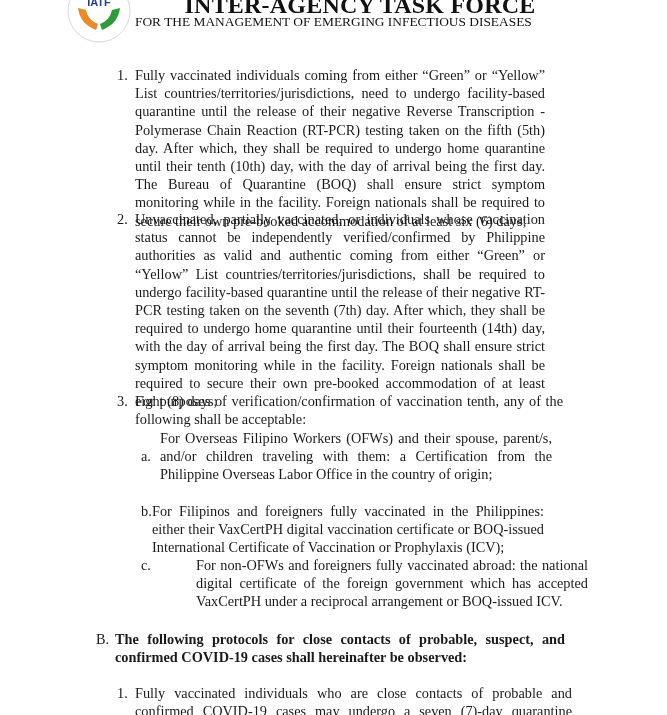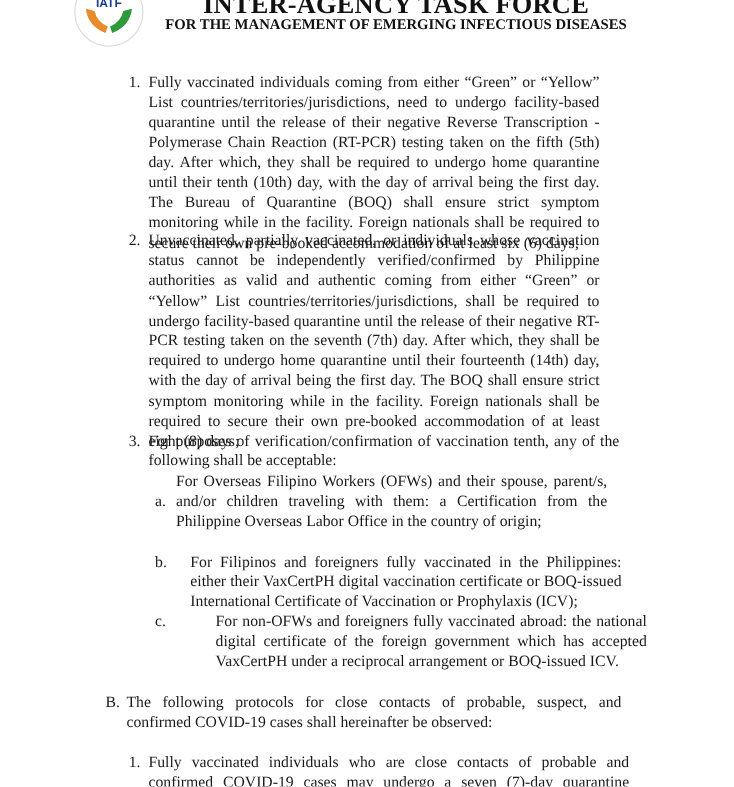--- a/index.html
+++ b/index.html
@@ -1,22 +1,22 @@
 <!DOCTYPE html>
 <html><head>
   <meta charset="utf-8">
   <style>
     html, body { margin: 0; padding: 0; background: #ffffff; }
     body { width: 667px; height: 715px; overflow: hidden; position: relative;
            font-family: "Liberation Serif", "DejaVu Serif", serif; color: #1a1a1a; }
     .logo { position: absolute; left: 66px; top: -22px; width: 66px; height: 66px; }
     .title { position: absolute; left: 180px; top: -8px; width: 360px; text-align: center;
              font-size: 24px; font-weight: bold; letter-spacing: 0.2px; color: #111; }
-    .subtitle { position: absolute; left: 135px; top: 14px; width: 450px; text-align: center;
-                font-size: 13.4px; font-weight: bold; color: #111; }
+    .subtitle { position: absolute; left: 135px; top: 14px; width: 450px; 
+                font-size: 13.4px; font-weight: normal; color: #111; }
     .body { position: absolute; left: 0; top: 0; width: 667px; font-size: 14.3px; line-height: 18.2px; }
     .item { position: absolute; text-align: justify; }
     .num { position: absolute; }
     .justify-last { text-align-last: left; }
   </style>
 </head>
 <body>
 
 <svg class="logo" viewBox="0 0 66 66">
   <circle cx="33" cy="33" r="31" fill="#ffffff" stroke="#d8d8d8" stroke-width="1"></circle>
@@ -38,23 +38,23 @@
   <span class="num" style="left:117px; top:210px;">2.</span>
   <div class="item justify-last" style="left:135px; top:210px; width:410px;">Unvaccinated, partially vaccinated, or individuals whose vaccination status cannot be independently verified/confirmed by Philippine authorities as valid and authentic coming from either “Green” or “Yellow” List countries/territories/jurisdictions, shall be required to undergo facility-based quarantine until the release of their negative RT-PCR testing taken on the seventh (7th) day. After which, they shall be required to undergo home quarantine until their fourteenth (14th) day, with the day of arrival being the first day. The BOQ shall ensure strict symptom monitoring while in the facility. Foreign nationals shall be required to secure their own pre-booked accommodation of at least eight (8) days;</div>
 
   <span class="num" style="left:117px; top:392px;">3.</span>
   <div class="item justify-last" style="left:135px; top:392px; width:428px;">For purposes of verification/confirmation of vaccination tenth, any of the following shall be acceptable:</div>
 
   <span class="num" style="left:141px; top:447px;">a.</span>
   <div class="item justify-last" style="left:160px; top:429px; width:392px;">For Overseas Filipino Workers (OFWs) and their spouse, parent/s, and/or children traveling with them: a Certification from the Philippine Overseas Labor Office in the country of origin;</div>
 
   <span class="num" style="left:141px; top:502px;">b.</span>
-  <div class="item justify-last" style="left:173px; top:502px; width:392px;">For Filipinos and foreigners fully vaccinated in the Philippines: either their VaxCertPH digital vaccination certificate or BOQ-issued International Certificate of Vaccination or Prophylaxis (ICV);</div>
+  <div class="item justify-last" style="left:152px; top:502px; width:392px;">For Filipinos and foreigners fully vaccinated in the Philippines: either their VaxCertPH digital vaccination certificate or BOQ-issued International Certificate of Vaccination or Prophylaxis (ICV);</div>
 
   <span class="num" style="left:141px; top:556px;">c.</span>
   <div class="item justify-last" style="left:160px; top:556px; width:392px;margin-left:36px;">For non-OFWs and foreigners fully vaccinated abroad: the national digital certificate of the foreign government which has accepted VaxCertPH under a reciprocal arrangement or BOQ-issued ICV.</div>
 
   <span class="num" style="left:96px; top:630px;">B.</span>
-  <div class="item justify-last" style="left:115px; top:630px; width:450px;">The following protocols for close contacts of probable, suspect, and confirmed COVID-19 cases shall hereinafter be observed:</div>
+  <div class="item justify-last" style="left:115px; top:630px; width:450px;font-weight:bold;">The following protocols for close contacts of probable, suspect, and confirmed COVID-19 cases shall hereinafter be observed:</div>
 
   <span class="num" style="left:117px; top:684px;">1.</span>
   <div class="item" style="left:135px; top:684px; width:437px;">Fully vaccinated individuals who are close contacts of probable and confirmed COVID-19 cases may undergo a seven (7)-day quarantine period, provided that</div>
 </div>
 
 </body></html>

